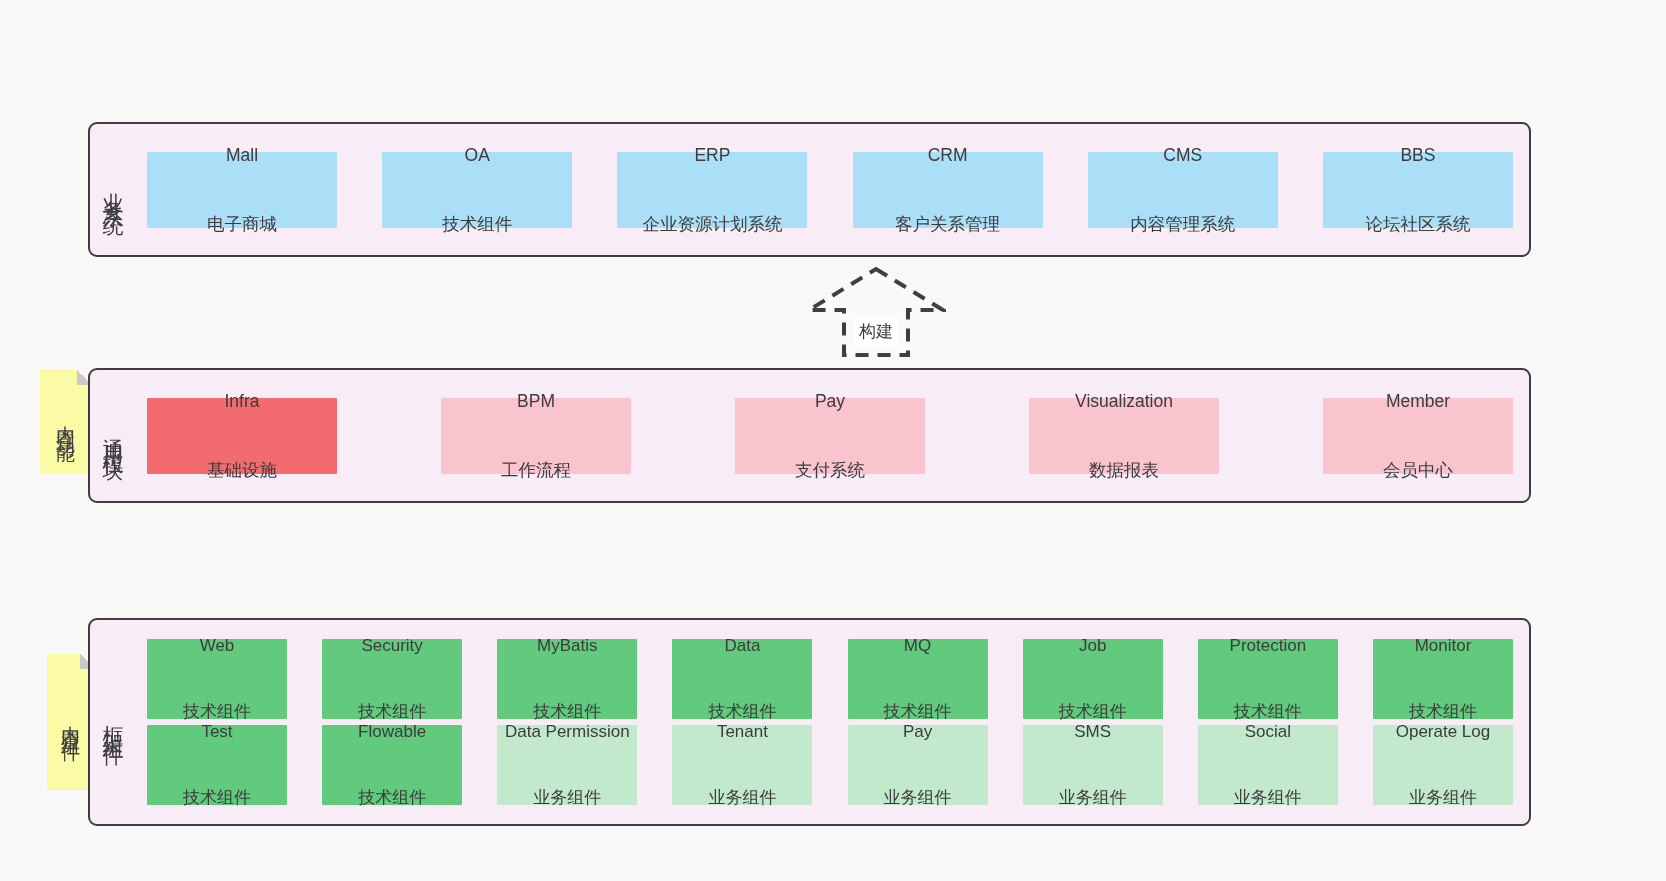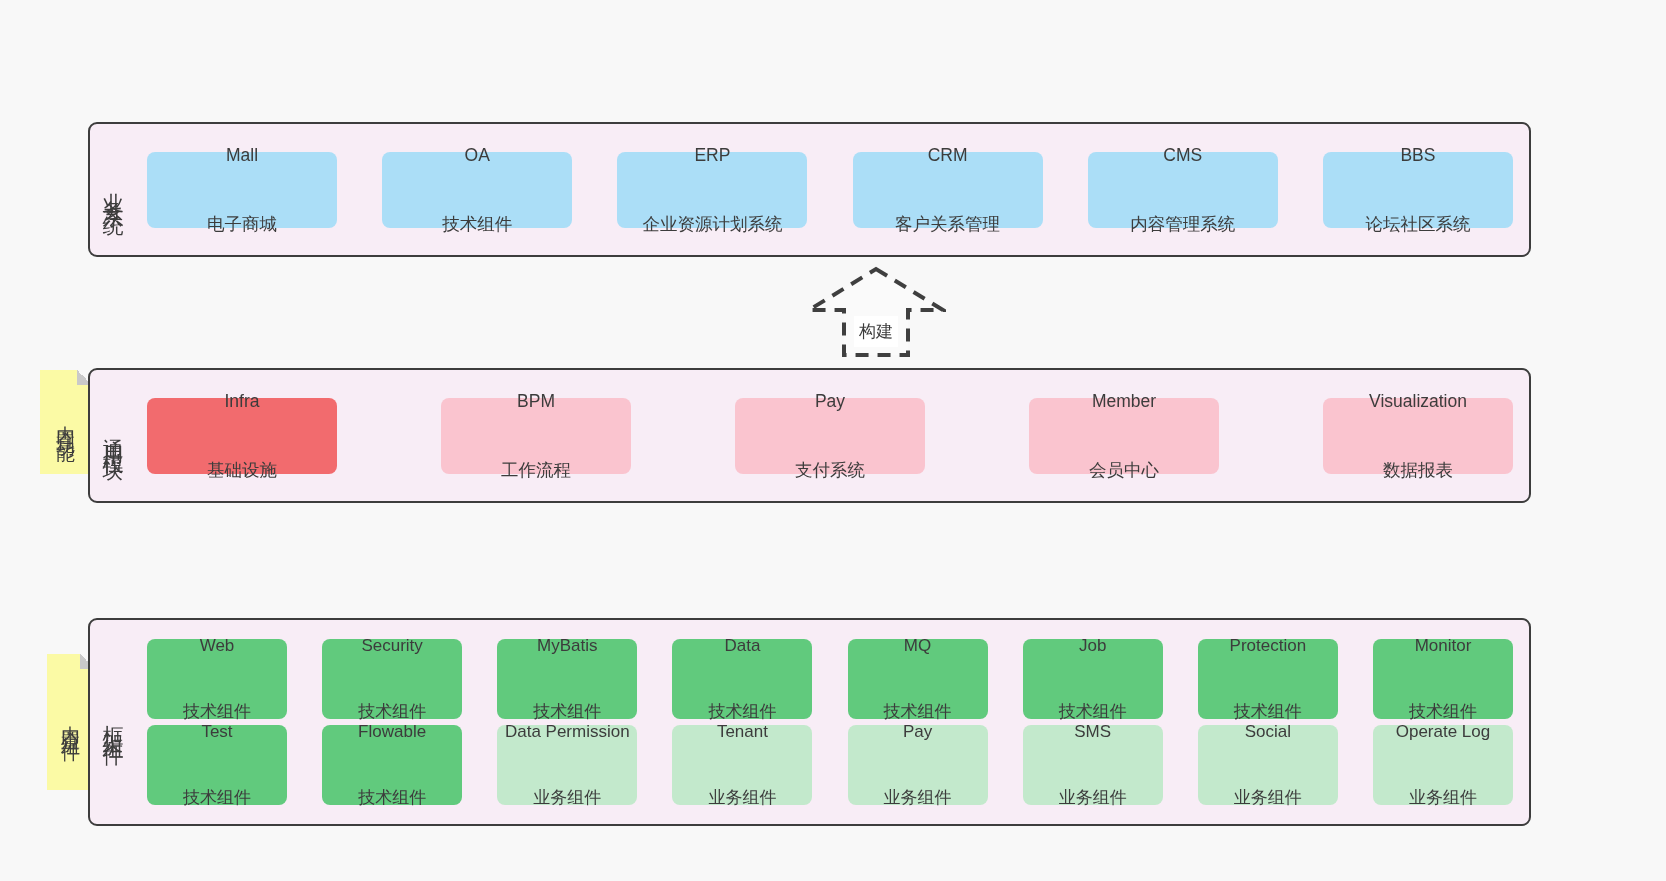--- a/index.html
+++ b/index.html
@@ -29,21 +29,21 @@
     position:absolute; left:57px; right:16px; top:0; bottom:0;
     display:flex; align-items:center; justify-content:space-between;
   }
   .boxes-grid {
     position:absolute; left:57px; right:16px; top:19px; bottom:19px;
     display:flex; flex-direction:column; justify-content:space-between;
   }
   .grid-row { display:flex; justify-content:space-between; }
 
   .box {
-    box-sizing:border-box; border-radius:8px; padding:2px 6px;
+    box-sizing:border-box; border-radius:1px; padding:2px 6px;
     display:flex; flex-direction:column; align-items:center; justify-content:center;
     text-align:center; font-size:17.5px; line-height:1.38;gap:44px;
   }
   .box-lg { width:190px; height:76px; }
   .box-sm { width:140px; height:80px; font-size:17px; line-height:1.32; }
   .blue       { background:var(--blue); }
   .red        { background:var(--red); }
   .pink       { background:var(--pink); }
   .green      { background:var(--green); }
   .lightgreen { background:var(--lightgreen);align-items:center; }
@@ -133,26 +133,26 @@
       </div>
       <div class="box box-lg pink">
         <div>BPM</div>
         <div>工作流程</div>
       </div>
       <div class="box box-lg pink">
         <div>Pay</div>
         <div>支付系统</div>
       </div>
       <div class="box box-lg pink">
+        <div>Visualization</div>
+        <div>数据报表</div>
+      </div>
+      <div class="box box-lg pink">
         <div>Member</div>
         <div>会员中心</div>
-      </div>
-      <div class="box box-lg pink">
-        <div>Visualization</div>
-        <div>数据报表</div>
       </div>
     </div>
   </div>
 
 
   <div class="panel" id="panel-components">
     <div class="panel-label">
       <span class="vtext">框架组件</span>
     </div>
     <div class="boxes-grid">

